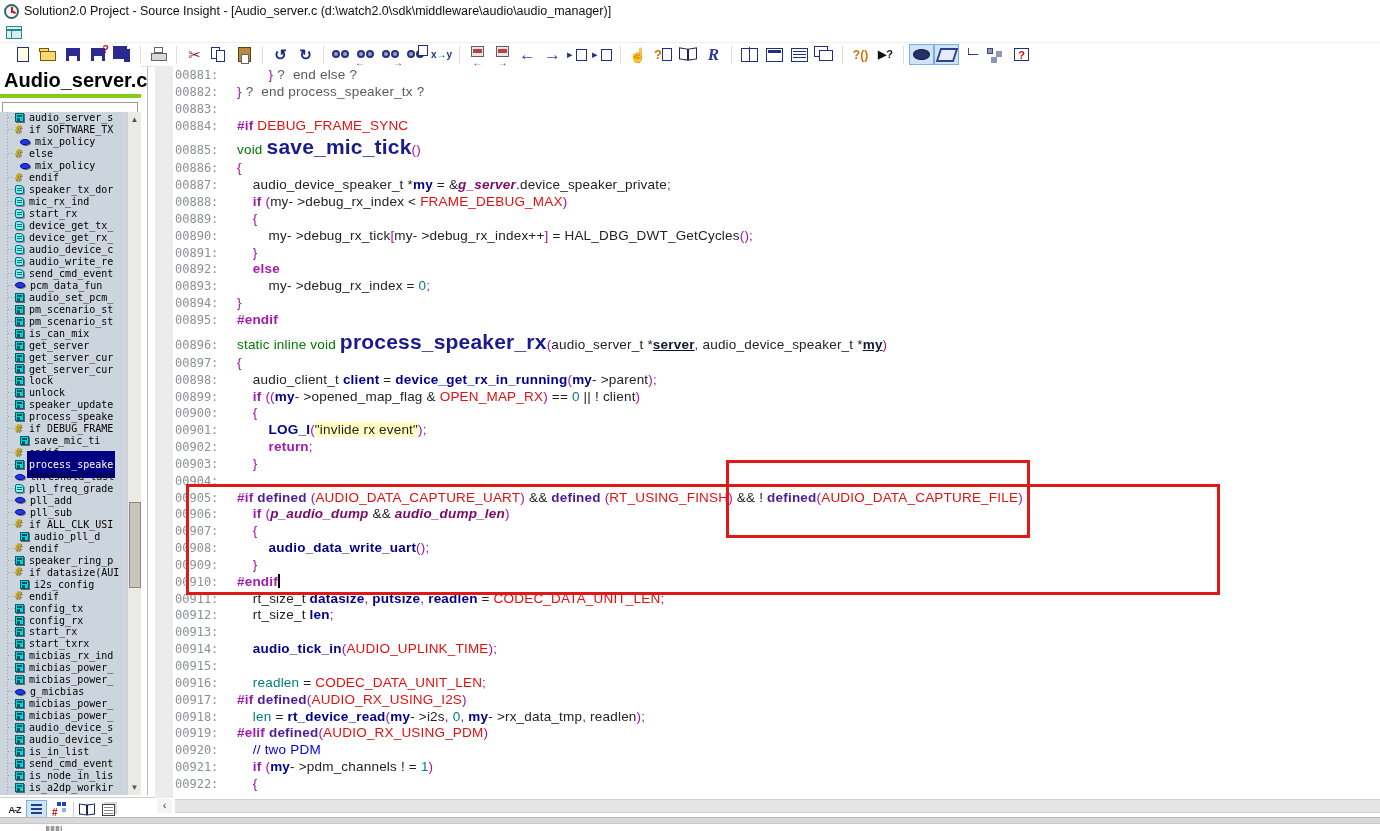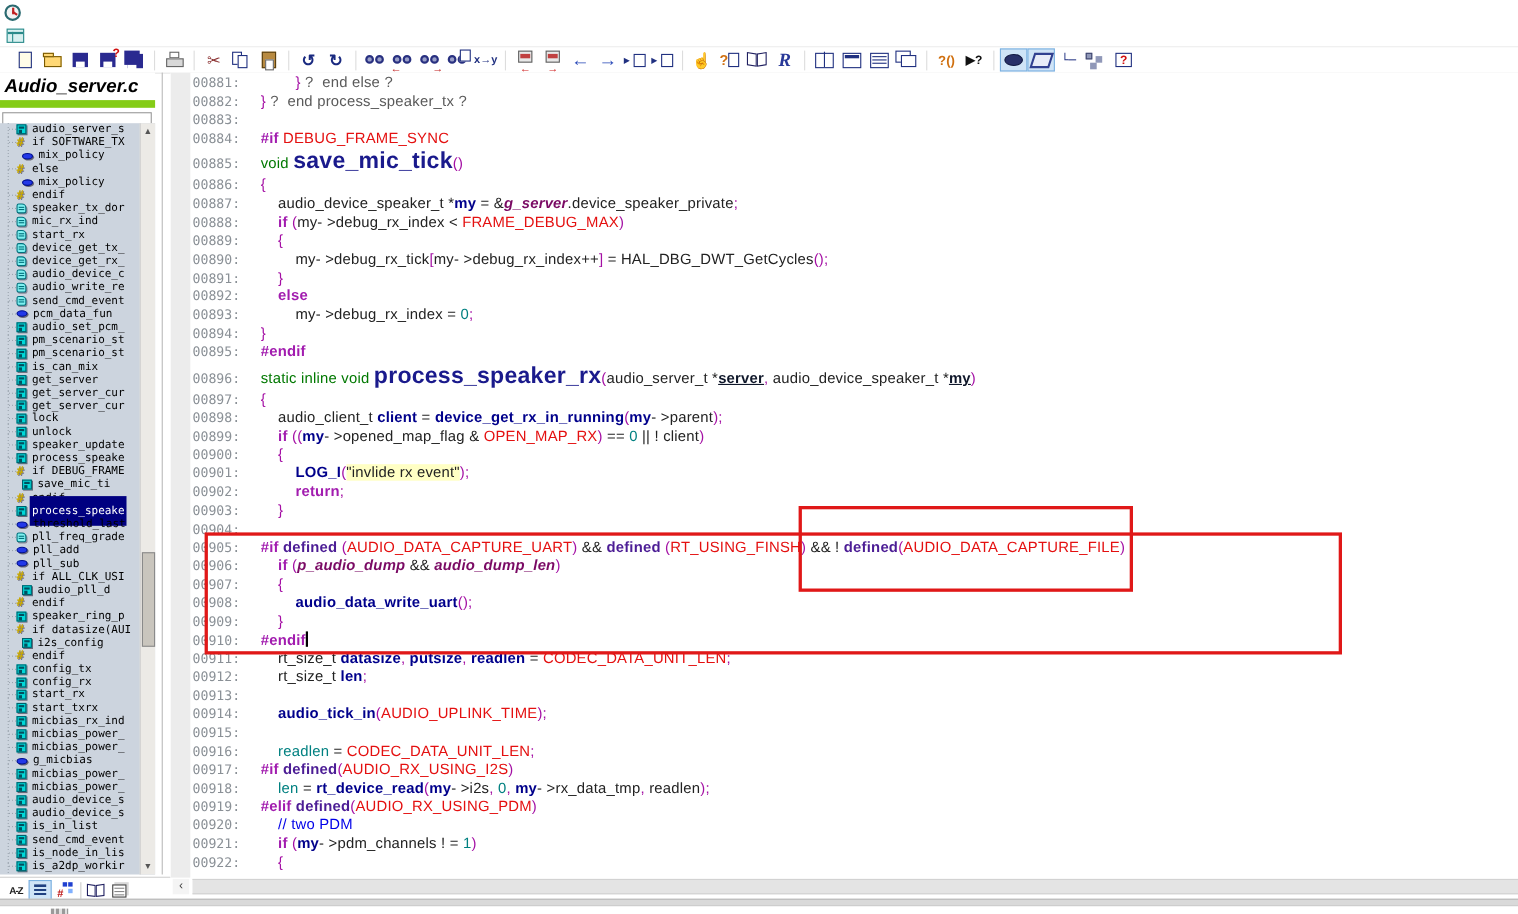--- a/index.html
+++ b/index.html
@@ -84,22 +84,22 @@
   .i-nav-circle::before { content:""; width:15px; height:9px; border-radius:50%; background:#283068; border:1px solid #101840; }
   .i-region::before { content:""; width:14px; height:10px; border:2px solid #304090; transform:skewX(-18deg); background:#e8ecf8; }
   .i-call-tree::before { content:"\2514\2500"; font-family:"DejaVu Sans Mono", monospace; color:#203080; font-weight:bold; font-size:11px; }
   .i-layout i.p1 { width:6px; height:6px; background:#9098b8; border:1px solid #404870; left:3px; top:4px;
                    box-shadow:9px 3px 0 #9098b8, 4px 9px 0 #9098b8; }
   .i-help-win i.p1 { width:15px; height:13px; background:#fff; border:1px solid #203080; }
   .i-help-win::before { content:"?"; position:absolute; color:#d01010; font-weight:bold; font-size:11px; z-index:1; }
 
   
   .sidebar { position:absolute; left:0; top:66px; width:141px; bottom:0; background:#fff; }
-  .sb-title { font-size:17px; font-weight:bold; font-style:italic; color:#000; padding:3px 4px 2px 4px;
-              border-bottom:7px solid #84cc16; }
+  .sb-title { font-size:20px; font-weight:bold; color:#000; padding:3px 4px 2px 4px;
+              border-bottom:4px solid #84cc16; }
   .sb-search { margin:4px 2px 2px 2px; width:136px; height:16px; border:1px solid #999; font-size:11px; padding:0 2px; }
   .sb-tree { position:absolute; left:0; top:46px; width:141px; height:683px; background:#ccd4de; overflow:hidden;
              background-image:repeating-linear-gradient(to bottom, #9aa4ae 0 1px, transparent 1px 3px);
              background-size:1px 100%; background-position:7px 0; background-repeat:no-repeat; }
   .sym-row { height:11.96px; display:flex; align-items:center; font-family:"DejaVu Sans Mono", monospace;
              font-size:10px; color:#000; white-space:nowrap; padding-left:8px; }
   .sym-row .stub { width:7px; height:1px; background-image:repeating-linear-gradient(to right,#9aa4ae 0 1px, transparent 1px 3px); flex:none; }
   .sym-row .stub2 { width:12px; flex:none; }
   .sym-row .lab { padding:8px 2px;text-align:center; }
   .sym-row.sel .lab { background:#000080; color:#fff; }
@@ -166,20 +166,21 @@
   .statusband { position:absolute; left:0; right:0; top:817px; height:7px; background:#d9d9d9; border-top:1px solid #b8b8b8; border-bottom:1px solid #c8c8c8; }
   .bottomstrip { position:absolute; left:0; right:0; top:824px; bottom:0; background:#fff; }
   .partial-ico { position:absolute; left:46px; top:2px; width:16px; height:6px;
                  background:repeating-linear-gradient(to right,#9a9a9a 0 3px,#e0e0e0 3px 5px); }
 </style>
 </head>
 <body>
 
 <div class="titlebar">
   <span class="app-ico"></span>
+  <span class="ttl">Solution2.0 Project - Source Insight - [Audio_server.c (d:\watch2.0\sdk\middleware\audio\audio_manager)]</span>
 </div>
 
 <div class="menubar">
   <span class="mdi-ico"></span>
 </div>
 
 <div class="toolbar" id="toolbar">
     <span class="tbi i-new-file">
       <i class="p1"></i>
       <i class="p2"></i>

